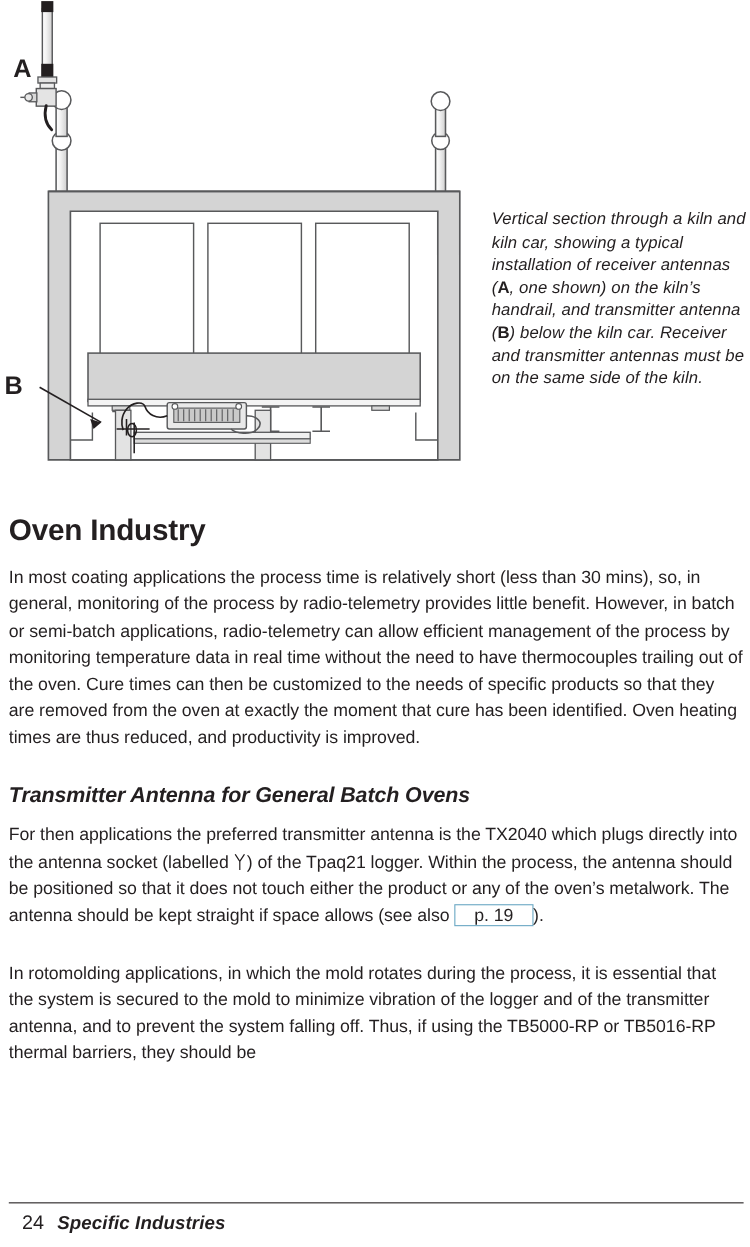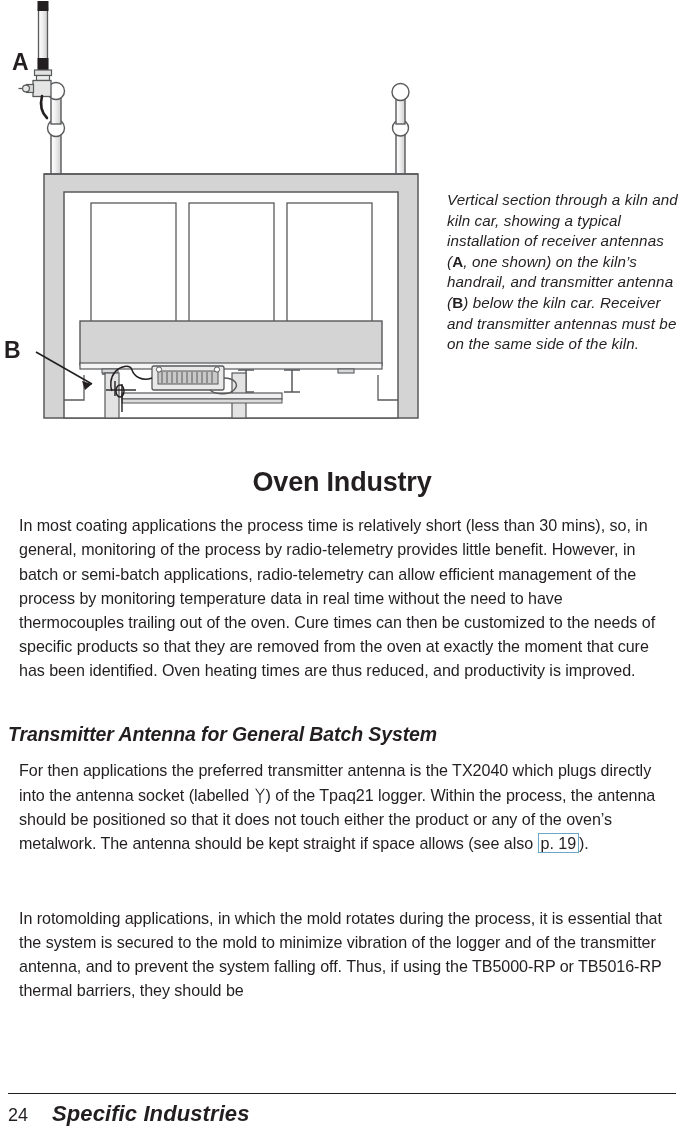--- a/index.html
+++ b/index.html
@@ -57,47 +57,46 @@
   }
 
   h1.section-title {
     font-size: 27px;
     font-weight: bold;
     font-style: normal;
     margin: 0 0 17px 0;
     letter-spacing: -0.2px;
     color: #231f20;
     line-height: 1.05;
-    text-align: center;
   }
 
   h2.sub-title {
     font-size: 19.5px;
     font-weight: bold;
     font-style: italic;
     margin: 0 0 13px 0;
     letter-spacing: -0.1px;
     color: #231f20;
     line-height: 1.1;
   }
 
   p.body-text {
     font-size: 16.1px;
     line-height: 24.1px;
-    margin: 11px;
+    margin: 0;
     color: #231f20;
     letter-spacing: -0.05px;
   }
 
   .spacer-lg { height: 31px; }
   .spacer-md { height: 29px; }
 
   .page-ref {
     border: 1.4px solid #6aa7c4;
-    padding: 0px 2px;
+    padding: 0px 17px;
     margin: 0 0px;
     display: inline-block;
     line-height: 18px;
     text-align: center;
   }
 
   .ant-glyph {
     display: inline-block;
     width: 12px;
     height: 15px;
@@ -113,30 +112,31 @@
     width: 668px;
   }
   #footer-rule {
     border-top: 1.4px solid #231f20;
     width: 100%;
   }
   #footer-row {
     display: flex;
     align-items: baseline;
     margin-top: 7px;
+    text-align: center;
   }
   #page-number {
     font-size: 18px;
     font-style: normal;
     font-weight: normal;
     width: 44px;
     color: #231f20;
   }
   #footer-left-label {
-    font-size: 22px;
+    font-size: 17px;
     font-style: italic;
     font-weight: bold;
     color: #231f20;
     letter-spacing: 0.1px;
   }
   #footer-right-label {
     margin-left: auto;
     font-size: 15.5px;
     font-style: italic;
     font-weight: bold;
@@ -283,21 +283,21 @@
   <div id="figure-caption">Vertical section through a kiln and kiln car, showing a typical installation of receiver antennas (<b>A</b>, one shown) on the kiln’s handrail, and transmitter antenna (<b>B</b>) below the kiln car. Receiver and transmitter antennas must be on the same side of the kiln.</div>
 </div>
 
 <div id="content">
 
   <h1 class="section-title">Oven Industry</h1>
   <p class="body-text">In most coating applications the process time is relatively short (less than 30 mins), so, in general, monitoring of the process by radio-telemetry provides little benefit. However, in batch or semi-batch applications, radio-telemetry can allow efficient management of the process by monitoring temperature data in real time without the need to have thermocouples trailing out of the oven. Cure times can then be customized to the needs of specific products so that they are removed from the oven at exactly the moment that cure has been identified. Oven heating times are thus reduced, and productivity is improved.</p>
 
   <div class="spacer-lg"></div>
 
-  <h2 class="sub-title">Transmitter Antenna for General Batch System</h2>
+  <h2 class="sub-title">Transmitter Antenna for General Batch Ovens</h2>
   <p class="body-text">
     <span>For then applications the preferred transmitter antenna is the TX2040 which plugs directly into the antenna socket (labelled </span><span class="ant-glyph"><svg viewBox="0 0 12 15" width="12" height="15">
           <path d="M6,15 L6,7 M6,7 L2,1 M6,7 L10,1" fill="none" stroke="#231f20" stroke-width="1.1" stroke-linecap="round"></path>
         </svg></span><span>) of the Tpaq21 logger. Within the process, the antenna should be positioned so that it does not touch either the product or any of the oven’s metalwork. The antenna should be kept straight if space allows (see also </span><a class="page-ref" href="#" style="color:#231f20;text-decoration:none;">p. 19</a><span>).</span>
   </p>
 
   <div class="spacer-md"></div>
 
   <p class="body-text">In rotomolding applications, in which the mold rotates during the process, it is essential that the system is secured to the mold to minimize vibration of the logger and of the transmitter antenna, and to prevent the system falling off. Thus, if using the TB5000-RP or TB5016-RP thermal barriers, they should be</p>
 </div>

